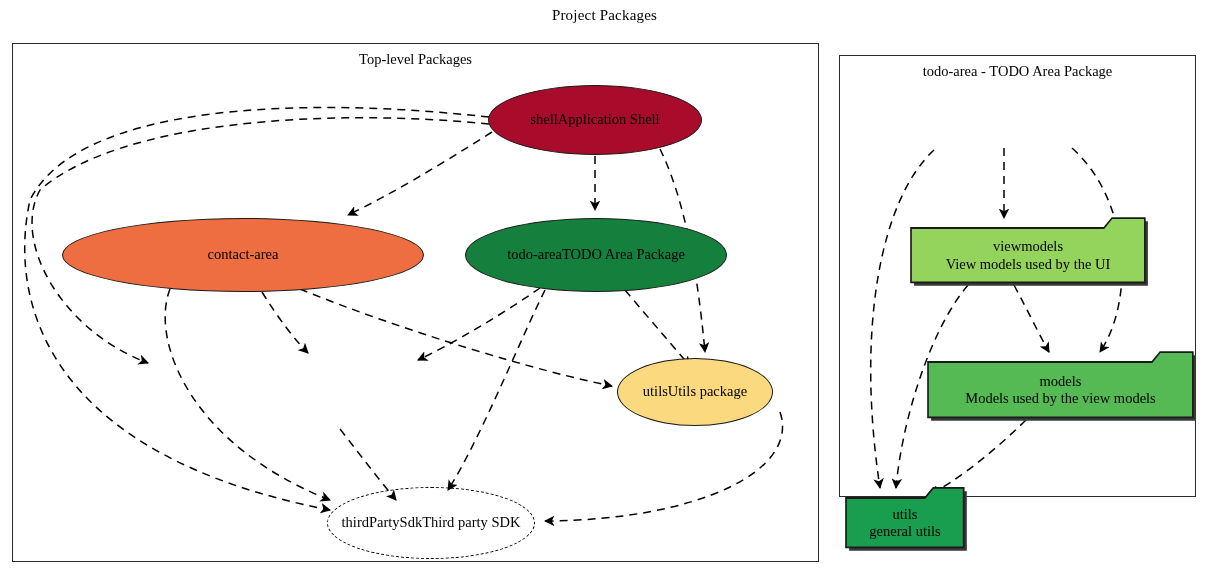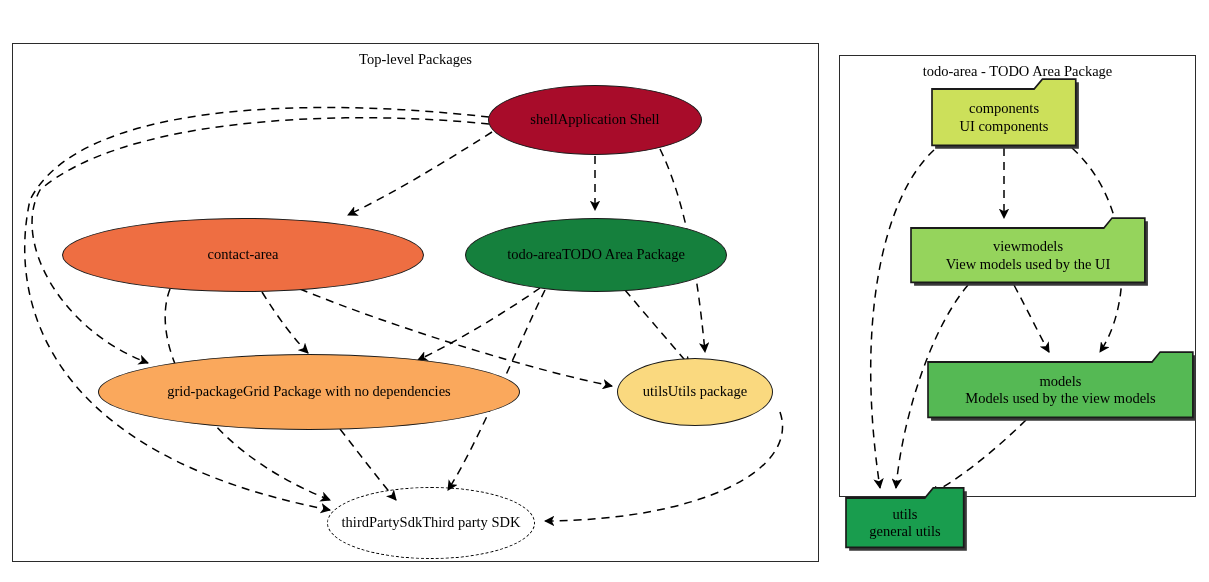--- a/index.html
+++ b/index.html
@@ -29,20 +29,21 @@
   .foldwrap .cap{position:absolute;left:0;top:0;width:100%;height:100%;
                  display:flex;flex-direction:column;align-items:center;
                  justify-content:center;text-align:center;font-size:14.5px;
                  line-height:1.18;}
 </style>
 </head>
 <body>
 
 <div id="stage">
 
+  <div class="graph-title">Project Packages</div>
 
   <svg id="wire" viewBox="0 0 1209 582">
     <defs>
       <marker id="ah" viewBox="0 0 10 10" refX="9" refY="5" markerWidth="7" markerHeight="7" orient="auto-start-reverse">
         <path d="M0,0 L10,5 L0,10 L2.6,5 z" fill="#000"></path>
       </marker>
     </defs>
     <g fill="none" stroke="#000" stroke-width="1.5" stroke-dasharray="8,6" marker-end="url(#ah)">
 
       <path d="M492,132 C440,165 390,195 348,215"></path>
@@ -100,46 +101,32 @@
 
   <div class="node ell" style="left:62px;top:218px;width:362px;height:74px;background:#EE6E42;">
     <span class="nm">contact-area</span>
   </div>
 
   <div class="node ell" style="left:465px;top:218px;width:262px;height:74px;background:#15803d;">
     <span class="nm">todo-area</span>
     <span class="ds">TODO Area Package</span>
   </div>
 
-  <div class="node ell" style="left:98px;top:354px;width:422px;height:76px;background:#FAA85C;">
-    <span class="nm">grid-package</span>
-    <span class="ds">Grid Package with no dependencies</span>
-  </div>
 
   <div class="node ell" style="left:617px;top:358px;width:156px;height:68px;background:#FAD97F;">
     <span class="nm">utils</span>
     <span class="ds">Utils package</span>
   </div>
 
   <div class="node" style="left:327px;top:487px;width:208px;height:72px;background:transparent;
               border:1.5px dashed #000;border-radius:50%;">
     <span class="nm">thirdPartySdk</span>
     <span class="ds">Third party SDK</span>
   </div>
 
-  <div class="foldwrap" style="left:932px;top:89px;width:144px;height:57px;">
-    <svg width="150" height="63" viewBox="0 0 144 57" preserveAspectRatio="none">
-      <path d="M3,3 L101,3 L109,-6 L141,-6 L141,54 L3,54 Z" fill="#3a3a3a"></path>
-      <path d="M0,0 L98,0 L106,-9 L138,-9 L138,51 L0,51 Z" fill="#CCE05A" stroke="#1a1a1a" stroke-width="1.6"></path>
-    </svg>
-    <div class="cap">
-      <span class="nm">components</span>
-      <span class="ds">UI components</span>
-    </div>
-  </div>
 
   <div class="foldwrap" style="left:885px;top:228px;width:234px;height:55px;margin-left:26px;">
     <svg width="240" height="61" viewBox="0 0 234 55" preserveAspectRatio="none">
       <path d="M3,3 L191,3 L199,-6 L231,-6 L231,52 L3,52 Z" fill="#3a3a3a"></path>
       <path d="M0,0 L188,0 L196,-9 L228,-9 L228,49 L0,49 Z" fill="#95D45C" stroke="#1a1a1a" stroke-width="1.6"></path>
     </svg>
     <div class="cap">
       <span class="nm">viewmodels</span>
       <span class="ds">View models used by the UI</span>
     </div>

